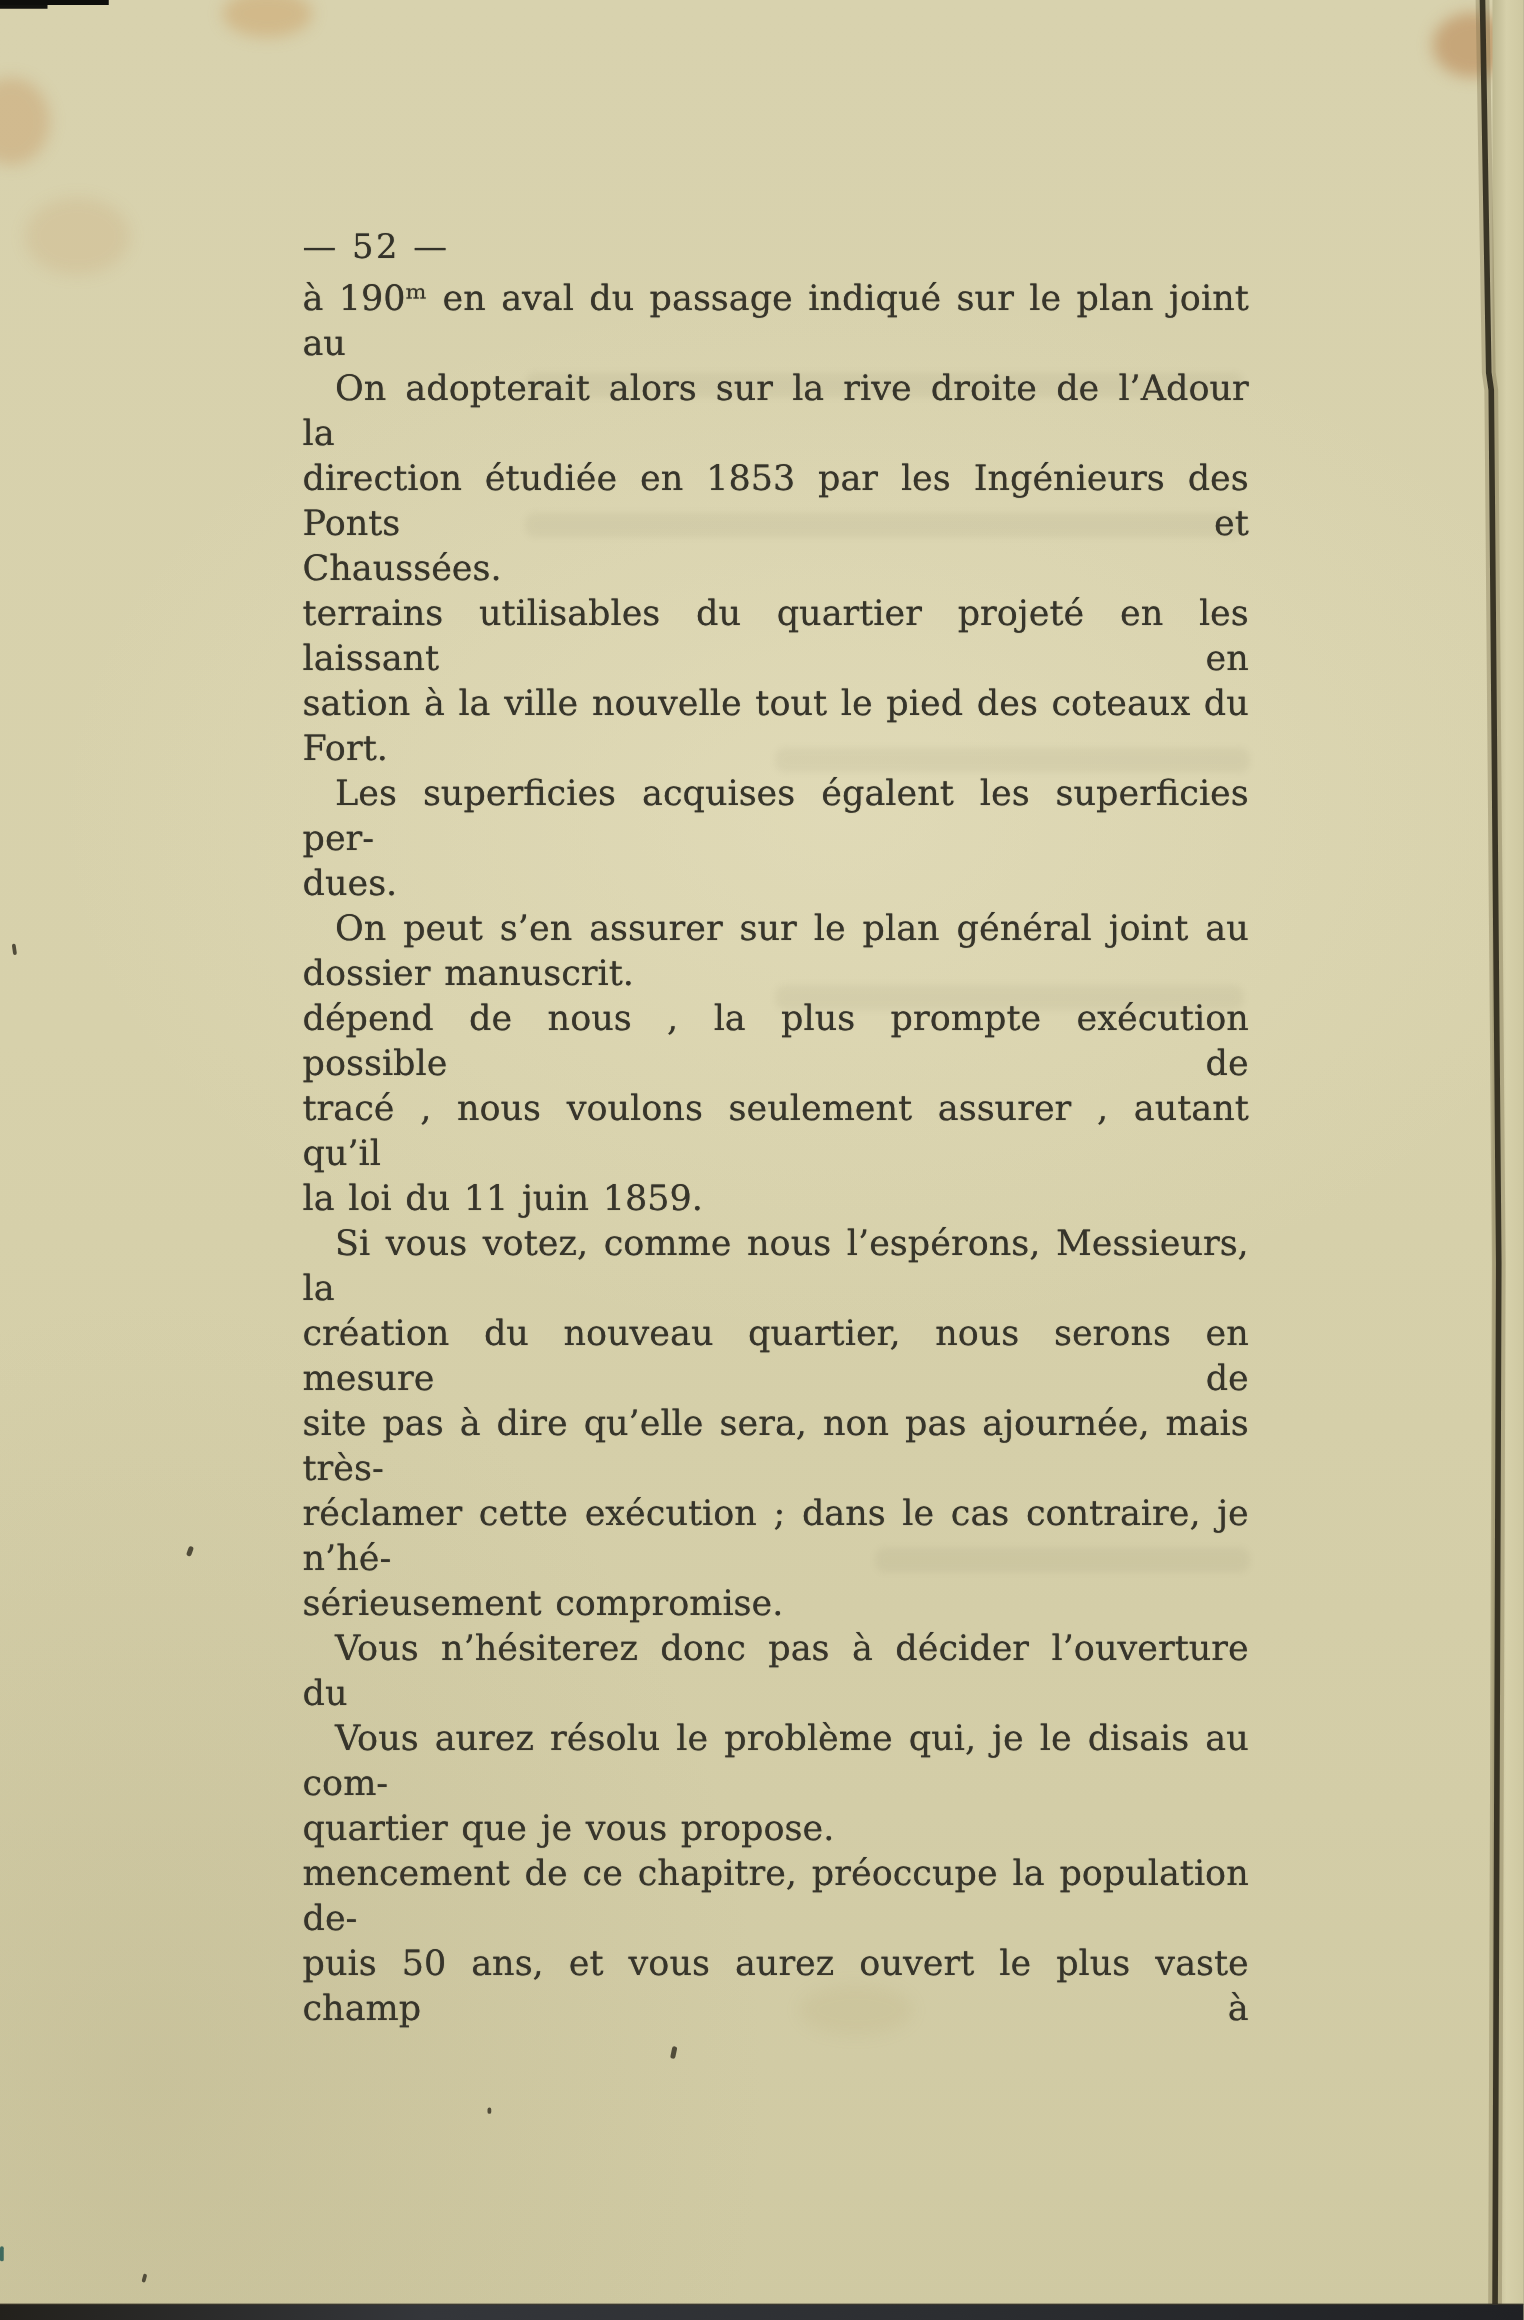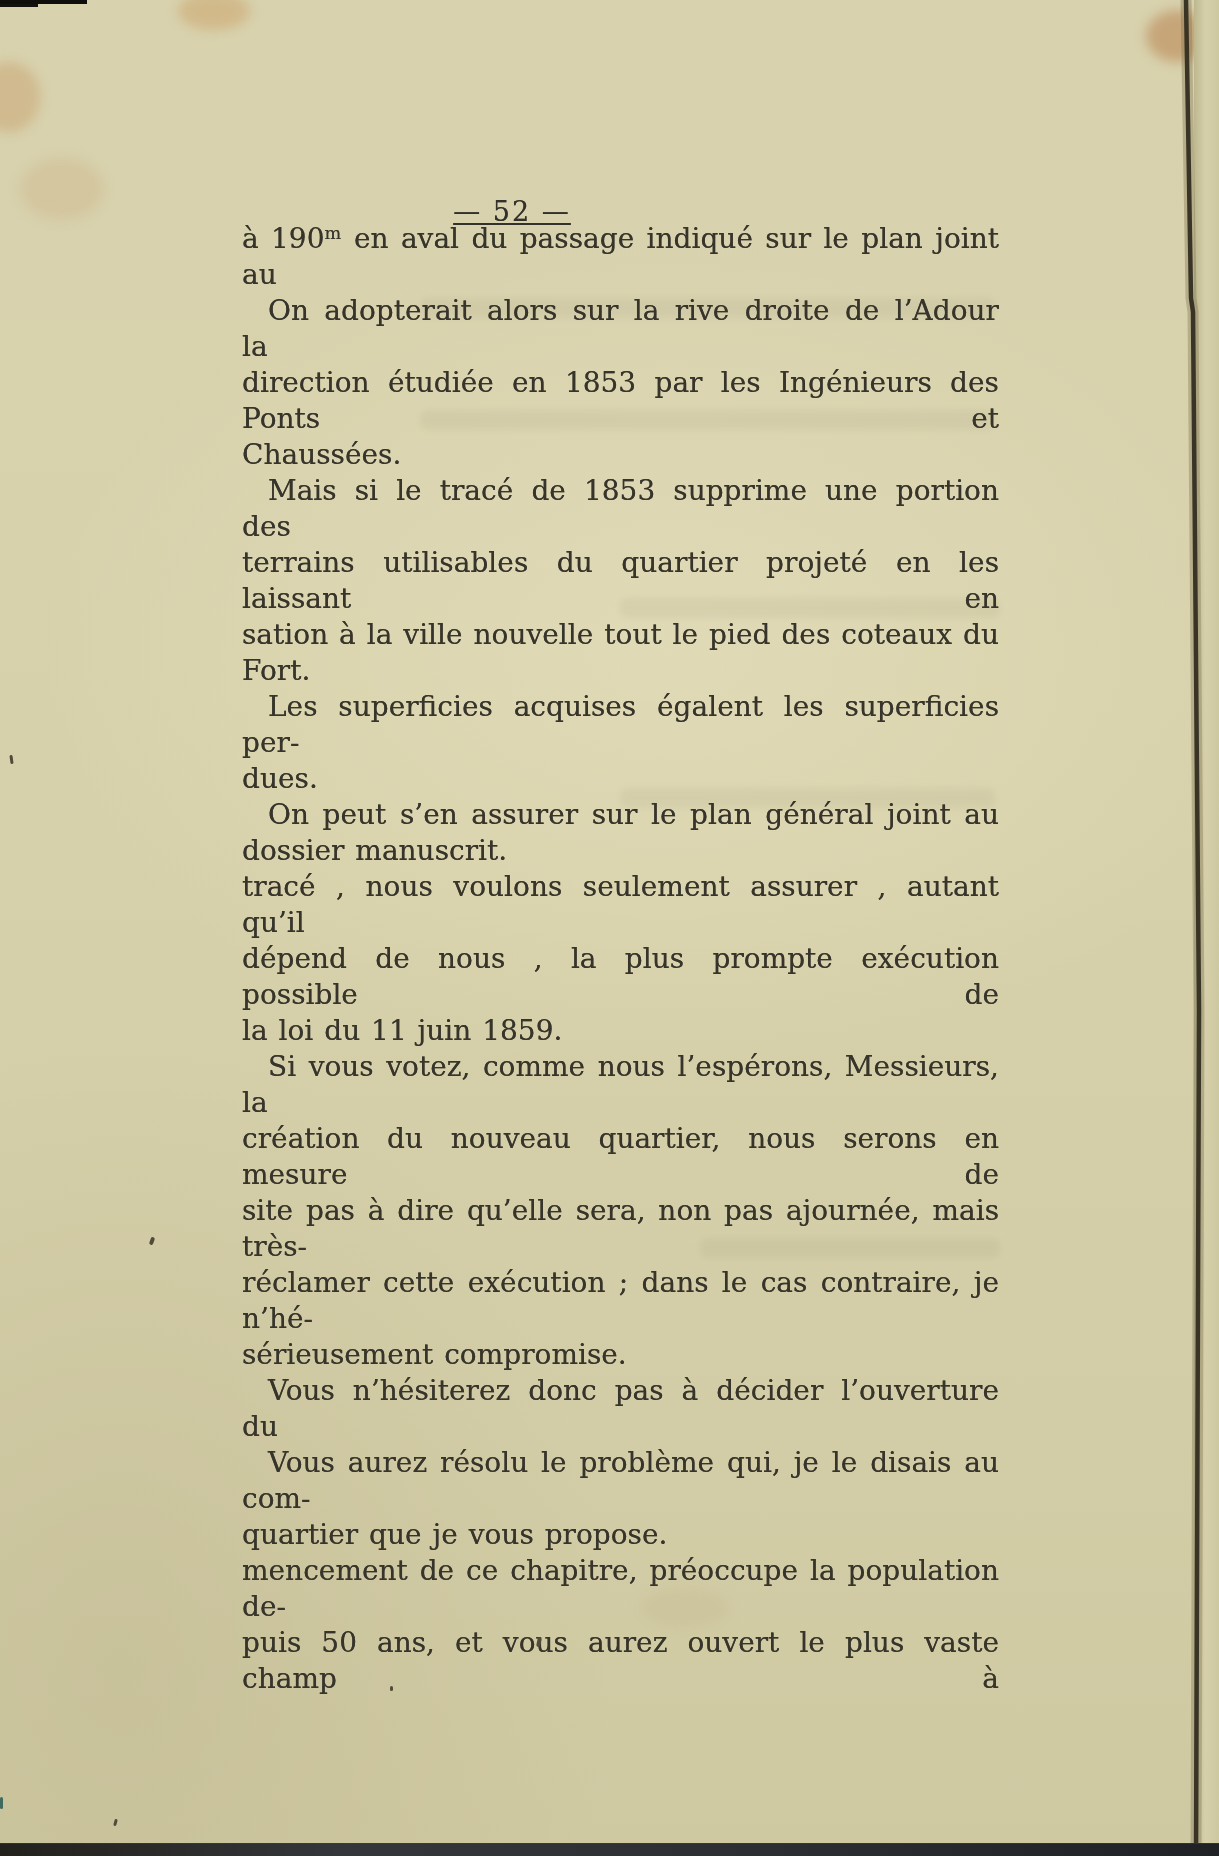--- a/index.html
+++ b/index.html
@@ -15,27 +15,25 @@
       radial-gradient(ellipse 900px 600px at 55% 35%, rgba(234,228,196,0.45), rgba(0,0,0,0) 70%),
       radial-gradient(ellipse 700px 900px at 10% 90%, rgba(180,172,132,0.30), rgba(0,0,0,0) 70%),
       linear-gradient(180deg, #d8d2ae 0%, #d7d1ab 45%, #d3cda7 78%, #cfc9a2 100%);
     font-family: "DejaVu Serif", "Liberation Serif", serif;
     color: #37352b;
   }
 
   
   .pagenum {
     position: absolute;
-    left: 242px; top: 196px; width: 540px;
-    text-align: center;
+    left: 242px; top: 182px; width: 540px;
     font-size: 27px;
     letter-spacing: 2px;
     color: #33322a;
     text-shadow: 0 0 0.6px rgba(50,48,38,0.75);
-    text-decoration: underline;
   }
   .body {
     position: absolute;
     left: 242px; top: 221px; width: 757px;
     font-size: 28px;
     line-height: 36px;
     text-shadow: 0 0 0.6px rgba(50,48,38,0.75);
   }
   .line {
     text-align: justify;
@@ -97,30 +95,29 @@
   <div class="artifact ghost" style="left:620px; top:788px; width:375px;"></div>
   <div class="artifact ghost" style="left:700px; top:1238px; width:300px;"></div>
 
   <div class="pagenum">— 52 —</div>
 
   <div class="body">
       <div class="line full">à 190ᵐ en aval du passage indiqué sur le plan joint au</div>
       <div class="line indent">On adopterait alors sur la rive droite de l’Adour la</div>
       <div class="line full">direction étudiée en 1853 par les Ingénieurs des Ponts et</div>
       <div class="line last">Chaussées.</div>
-      <div class="line indent">Mais si le tracé de 1853 supprime une portion des</div>
       <div class="line full">terrains utilisables du quartier projeté en les laissant en</div>
       <div class="line full">sation à la ville nouvelle tout le pied des coteaux du</div>
       <div class="line last">Fort.</div>
       <div class="line indent">Les superficies acquises égalent les superficies per-</div>
       <div class="line last">dues.</div>
       <div class="line indent">On peut s’en assurer sur le plan général joint au</div>
       <div class="line last">dossier manuscrit.</div>
+      <div class="line full">dépend de nous , la plus prompte exécution possible de</div>
       <div class="line full">tracé , nous voulons seulement assurer , autant qu’il</div>
-      <div class="line full">dépend de nous , la plus prompte exécution possible de</div>
       <div class="line last">la loi du 11 juin 1859.</div>
       <div class="line indent">Si vous votez, comme nous l’espérons, Messieurs, la</div>
       <div class="line full">création du nouveau quartier, nous serons en mesure de</div>
       <div class="line full">site pas à dire qu’elle sera, non pas ajournée, mais très-</div>
       <div class="line full">réclamer cette exécution ; dans le cas contraire, je n’hé-</div>
       <div class="line last">sérieusement compromise.</div>
       <div class="line indent">Vous n’hésiterez donc pas à décider l’ouverture du</div>
       <div class="line indent">Vous aurez résolu le problème qui, je le disais au com-</div>
       <div class="line last">quartier que je vous propose.</div>
       <div class="line full">mencement de ce chapitre, préoccupe la population de-</div>

